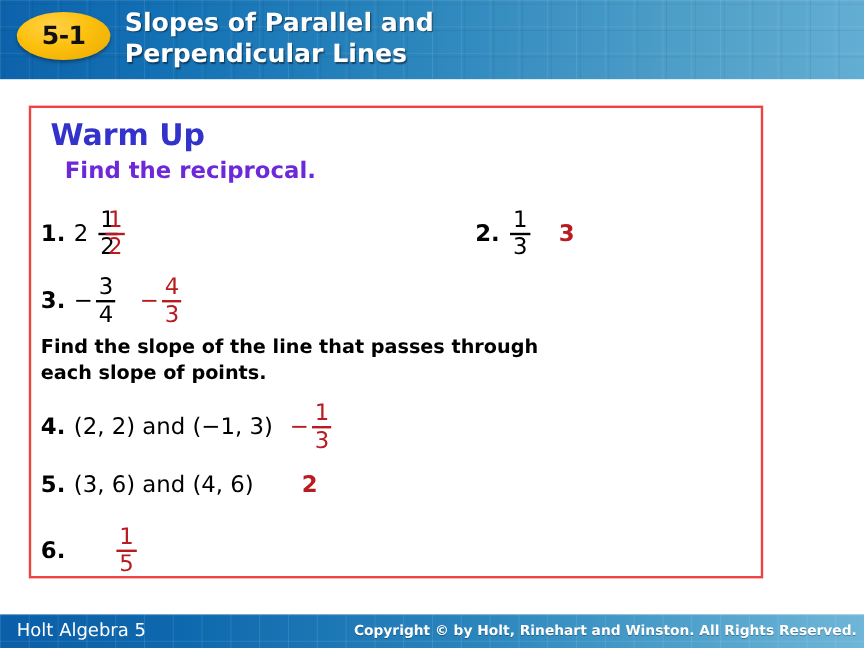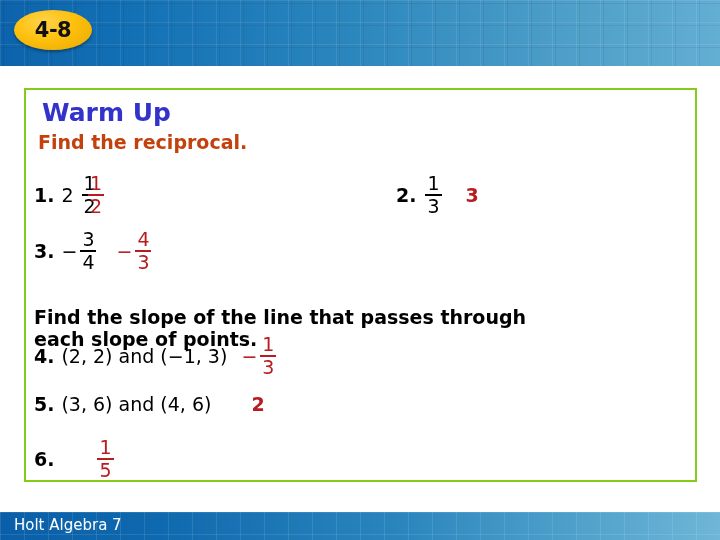--- a/index.html
+++ b/index.html
@@ -43,39 +43,39 @@
   .title {
     position: absolute; left: 104px; top: 6px; width: 420px;
     color: #ffffff; font-weight: bold; font-size: 21px; line-height: 26px;
     font-family: "DejaVu Sans", sans-serif;
     text-shadow: 1px 1px 1px rgba(0,0,0,0.45);
   }
 
   
   .content-box {
     position: absolute; left: 24px; top: 88px;
-    width: 673px; height: 394px;
+    width: 612px; height: 394px;
     background: #ffffff;
-    border: 2px solid #84cc16;
+    border: 2px solid #ef4444;
   }
   .inner { position: relative; width: 100%; height: 100%; padding: 6px 8px; }
 
   .warmup {
     color: #3333cc; font-weight: bold; font-size: 25px;
     font-family: "DejaVu Sans", sans-serif;
     margin: 2px 0 4px 8px;
   }
   .instruction {
-    color: #c2410c; font-weight: bold; font-size: 19px;
-    font-family: "DejaVu Sans", sans-serif;
-    margin-left: 4px; line-height: 23px;
+    color: #6d28d9; font-weight: bold; font-size: 19px;
+    font-family: "DejaVu Sans", sans-serif;
+    margin-left: 20px; line-height: 23px;
   }
   .instruction2 {
-    position: absolute; left: 8px; top: 216px;
-    color: #000; font-weight: bold; font-size: 19px; line-height: 22px;
+    position: absolute; left: 8px; top: 188px;
+    color: #000; font-weight: bold; font-size: 16px; line-height: 22px;
     width: 640px;
   }
 
   
   .prob { position: absolute; display: flex; align-items: center; }
   .num { font-weight: bold; font-size: 19px; color: #000; margin-right: 7px;
          font-family: "DejaVu Sans", sans-serif; }
   .expr { font-size: 19px; color: #000; font-family: "DejaVu Sans", sans-serif; }
   .ans  { font-size: 19px; color: #b81c20; font-weight: bold;
           font-family: "DejaVu Sans", sans-serif; }
@@ -118,21 +118,25 @@
   }
 </style>
 </head>
 <body>
 
 <div class="slide">
 
   <div class="header">
     <div class="header-grid"></div>
     <div class="badge">
-      <span>4-8</span>
+      <span>5-1</span>
+    </div>
+    <div class="title">
+      <div>Slopes of Parallel and</div>
+      <div>Perpendicular Lines</div>
     </div>
   </div>
 
   <div class="content-box">
     <div class="inner">
 
       <div class="warmup">Warm Up</div>
       <div class="instruction">Find the reciprocal.</div>
 
       <div class="prob" style="left:8px; top:84px;">
@@ -208,16 +212,17 @@
           <span class="bar"></span>
           <span class="d">5</span>
         </span>
       </div>
 
     </div>
   </div>
 
   <div class="footer">
     <div class="footer-grid"></div>
-    <div class="footer-left">Holt Algebra 7</div>
+    <div class="footer-left">Holt Algebra 5</div>
+    <div class="footer-right">Copyright © by Holt, Rinehart and Winston. All Rights Reserved.</div>
   </div>
 
 </div>
 
 </body></html>

